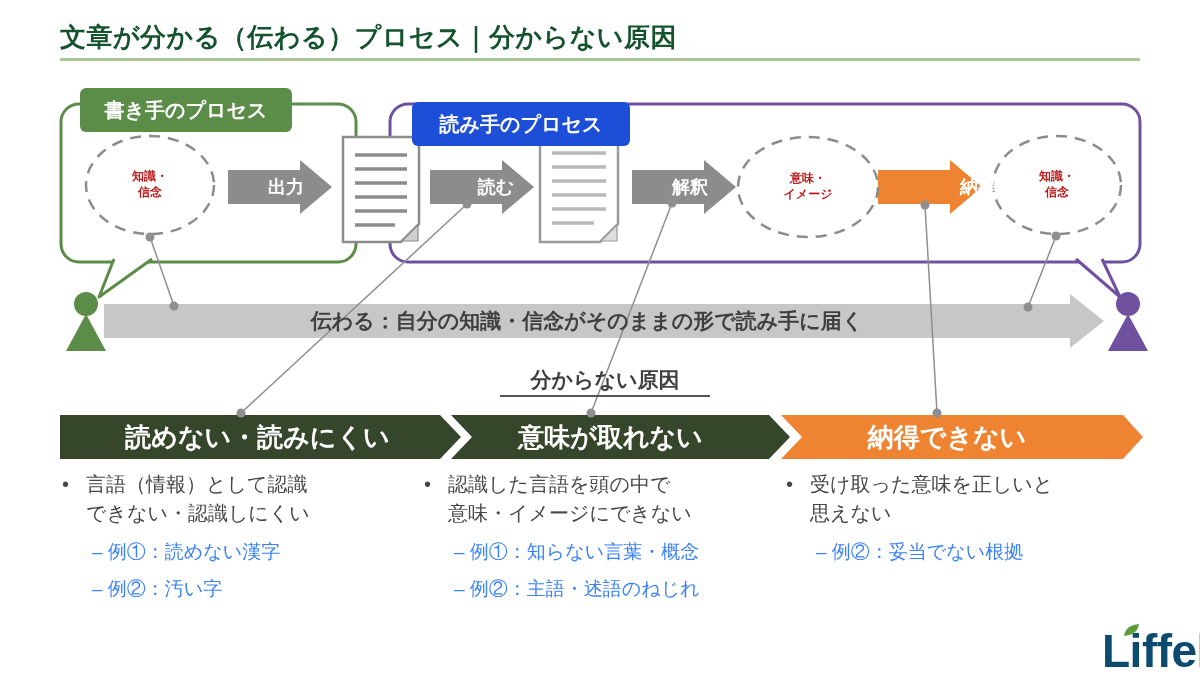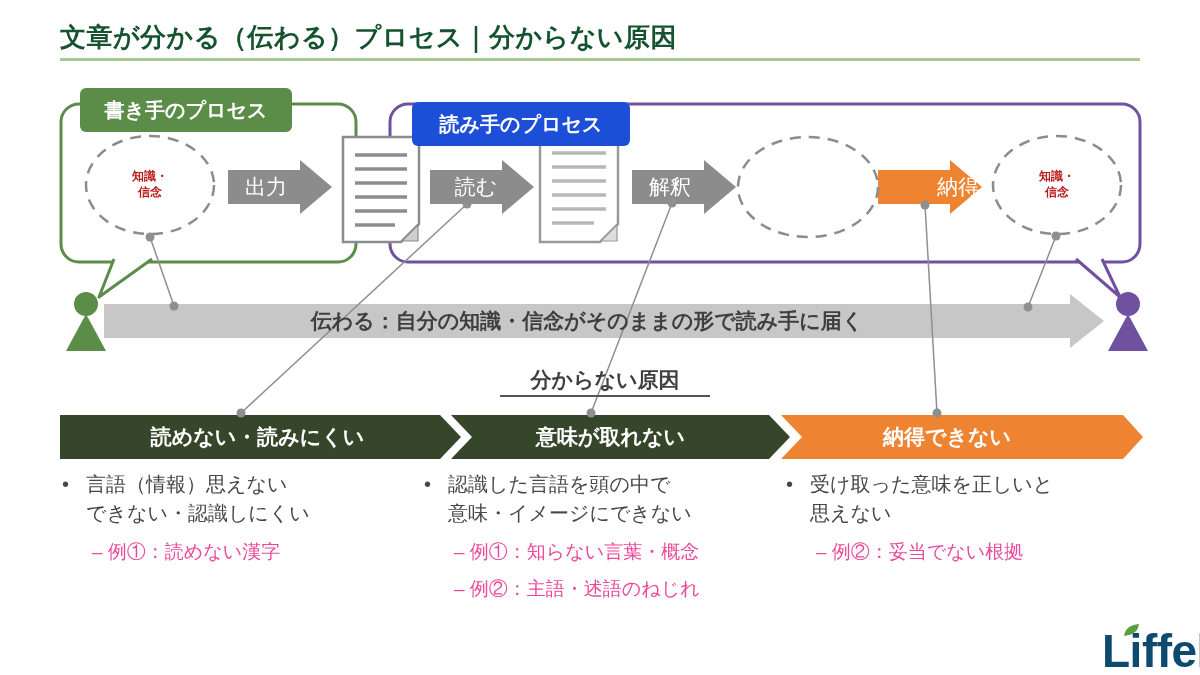--- a/index.html
+++ b/index.html
@@ -23,43 +23,43 @@
   }
   .badge-writer { left:80px; top:88px; width:212px; background:#5b8c48; }
   .badge-reader { left:412px; top:102px; width:218px; background:#1d4ed8; }
 
   .ellipse-label {
     display:flex; align-items:center; justify-content:center; text-align:center;
     font-size:12px; font-weight:bold; color:#b91c1c; line-height:1.3; white-space:pre-line;
   }
   .arrow-label {
     display:flex; align-items:center; justify-content:center;
-    color:#ffffff; font-size:21px; font-weight:normal;
+    color:#ffffff; font-size:18px; font-weight:bold;margin-left:20px;
   }
   .banner-label {
     left:104px; top:304px; width:966px; height:34px;
     display:flex; align-items:center; justify-content:center;
     font-size:21px; font-weight:bold; color:#3f3f3f;
   }
   .causes-heading {
     left:500px; top:364px; width:210px; height:33px;
     display:flex; align-items:center; justify-content:center;
     font-size:21px; font-weight:bold; color:#3f3f3f;
     border-bottom:2.5px solid #555555;
   }
   .chev-label {
     top:415px; height:44px;
     display:flex; align-items:center; justify-content:center;
-    color:#ffffff; font-size:21px; font-weight:bold;
+    color:#ffffff; font-size:26px; font-weight:bold;
   }
   .cause-col { top:470px; width:360px; color:#474747; }
   .bullet-line { display:flex; font-size:20px; line-height:1.45; }
   .bullet-line .marker { width:24px; flex:0 0 24px; }
   .bullet-line .bullet-text { white-space:pre-line; }
-  .example { padding-left:30px; font-size:19px; line-height:1.3; margin-top:12px; color:#ec4899; }
+  .example { padding-left:30px; font-size:19px; line-height:1.3; margin-top:12px; color:#3b82f6; }
 
   .logo {
     left:1102px; top:624px; width:96px; height:44px;
     font-size:46px; font-weight:600; color:#0c4a6e; letter-spacing:-0.5px;
   }
   .logo .leaf { position:absolute; left:21px; top:-1px; }
 </style>
 </head>
 <body>
 
@@ -148,39 +148,42 @@
   <div class="abs title-rule"></div>
 
   <div class="abs badge badge-writer">書き手のプロセス</div>
   <div class="abs badge badge-reader">読み手のプロセス</div>
 
   <div class="abs ellipse-label" style="left:86px;top:136px;width:128px;height:98px;">知識・
 信念</div>
   <div class="abs arrow-label" style="left:228px;top:170px;width:76px;height:34px;">出力</div>
   <div class="abs arrow-label" style="left:430px;top:170px;width:76px;height:34px;padding-left:16px;">読む</div>
   <div class="abs arrow-label" style="left:632px;top:170px;width:76px;height:34px;">解釈</div>
+  <div class="abs ellipse-label" style="left:738px;top:137px;width:140px;height:100px;">意味・
+イメージ</div>
   <div class="abs arrow-label" style="left:920px;top:170px;width:76px;height:34px;">納得</div>
   <div class="abs ellipse-label" style="left:993px;top:136px;width:128px;height:98px;">知識・
 信念</div>
 
   <div class="abs causes-heading">分からない原因</div>
 
   <div class="abs banner-label">伝わる：自分の知識・信念がそのままの形で読み手に届く</div>
 
   <div class="abs chev-label" style="left:60px;width:395px;">読めない・読みにくい</div>
   <div class="abs chev-label" style="left:451px;width:319px;">意味が取れない</div>
   <div class="abs chev-label" style="left:781px;width:332px;">納得できない</div>
 
   <div class="abs cause-col" style="left:62px;">
     <div class="bullet-line">
       <span class="marker">•</span>
-      <span class="bullet-text">言語（情報）思えない
+      <span class="bullet-text">言語（情報）として認識
 できない・認識しにくい</span>
     </div>
     <div class="example">– 例①：読めない漢字</div>
+    <div class="example">– 例②：汚い字</div>
   </div>
   <div class="abs cause-col" style="left:424px;">
     <div class="bullet-line">
       <span class="marker">•</span>
       <span class="bullet-text">認識した言語を頭の中で
 意味・イメージにできない</span>
     </div>
     <div class="example">– 例①：知らない言葉・概念</div>
     <div class="example">– 例②：主語・述語のねじれ</div>
   </div>

